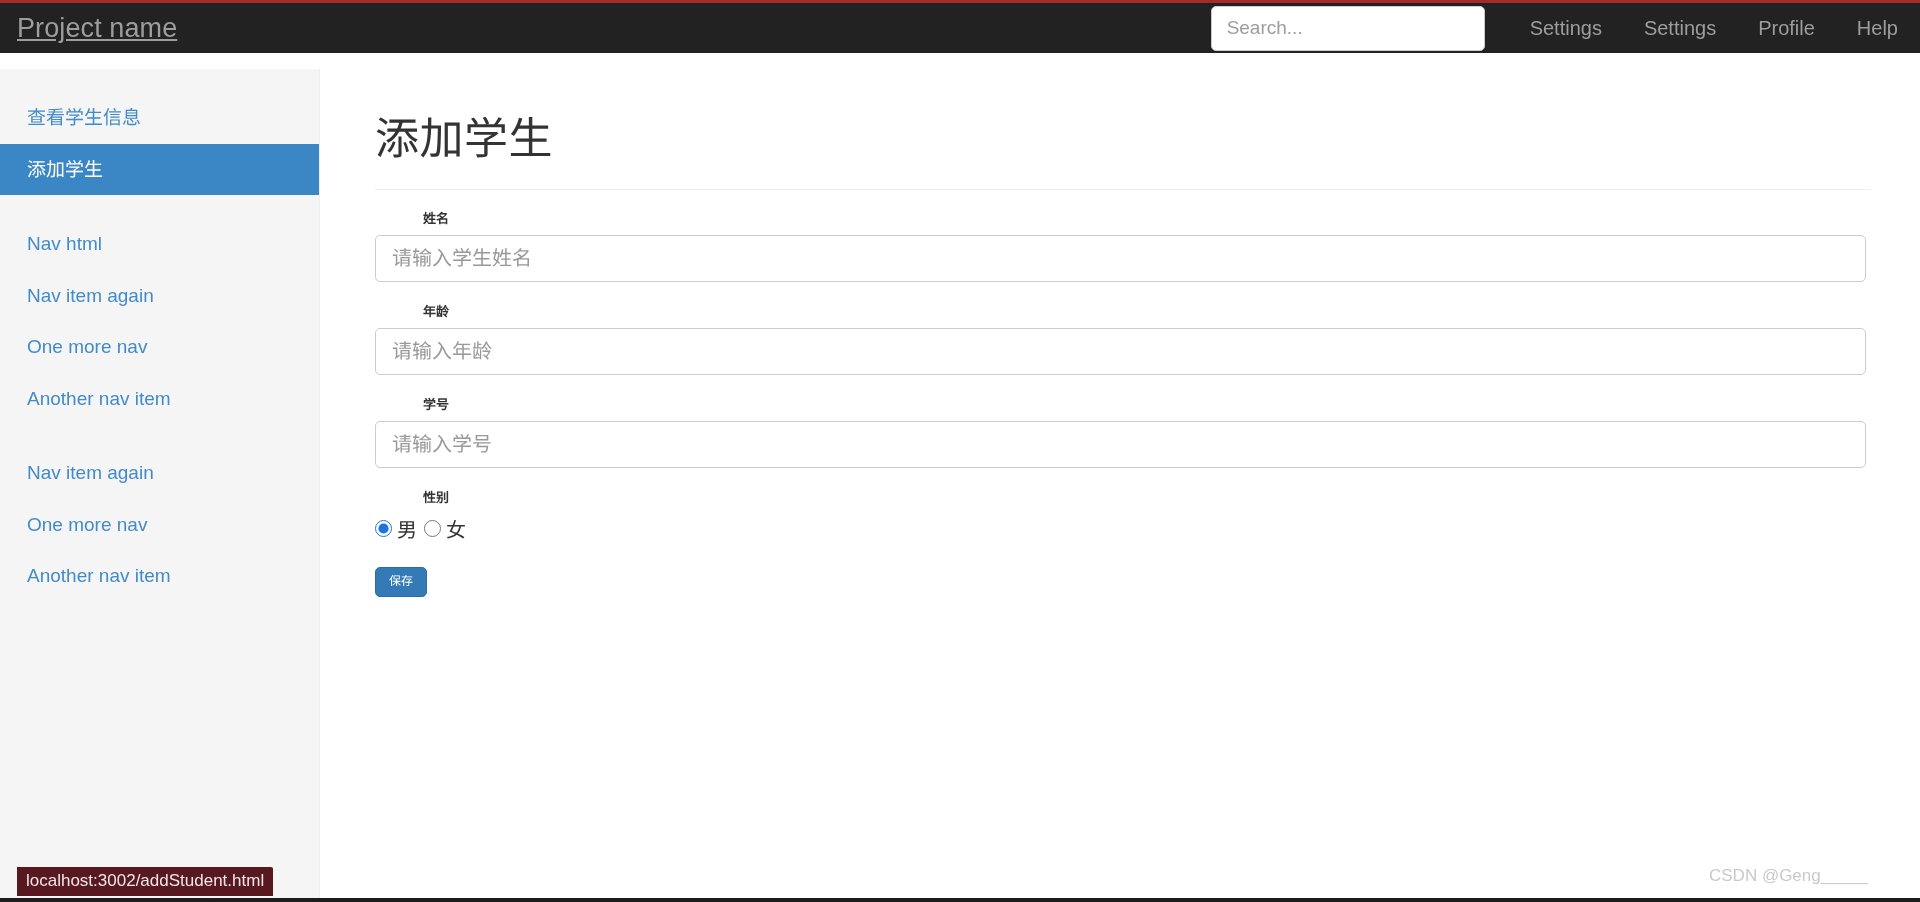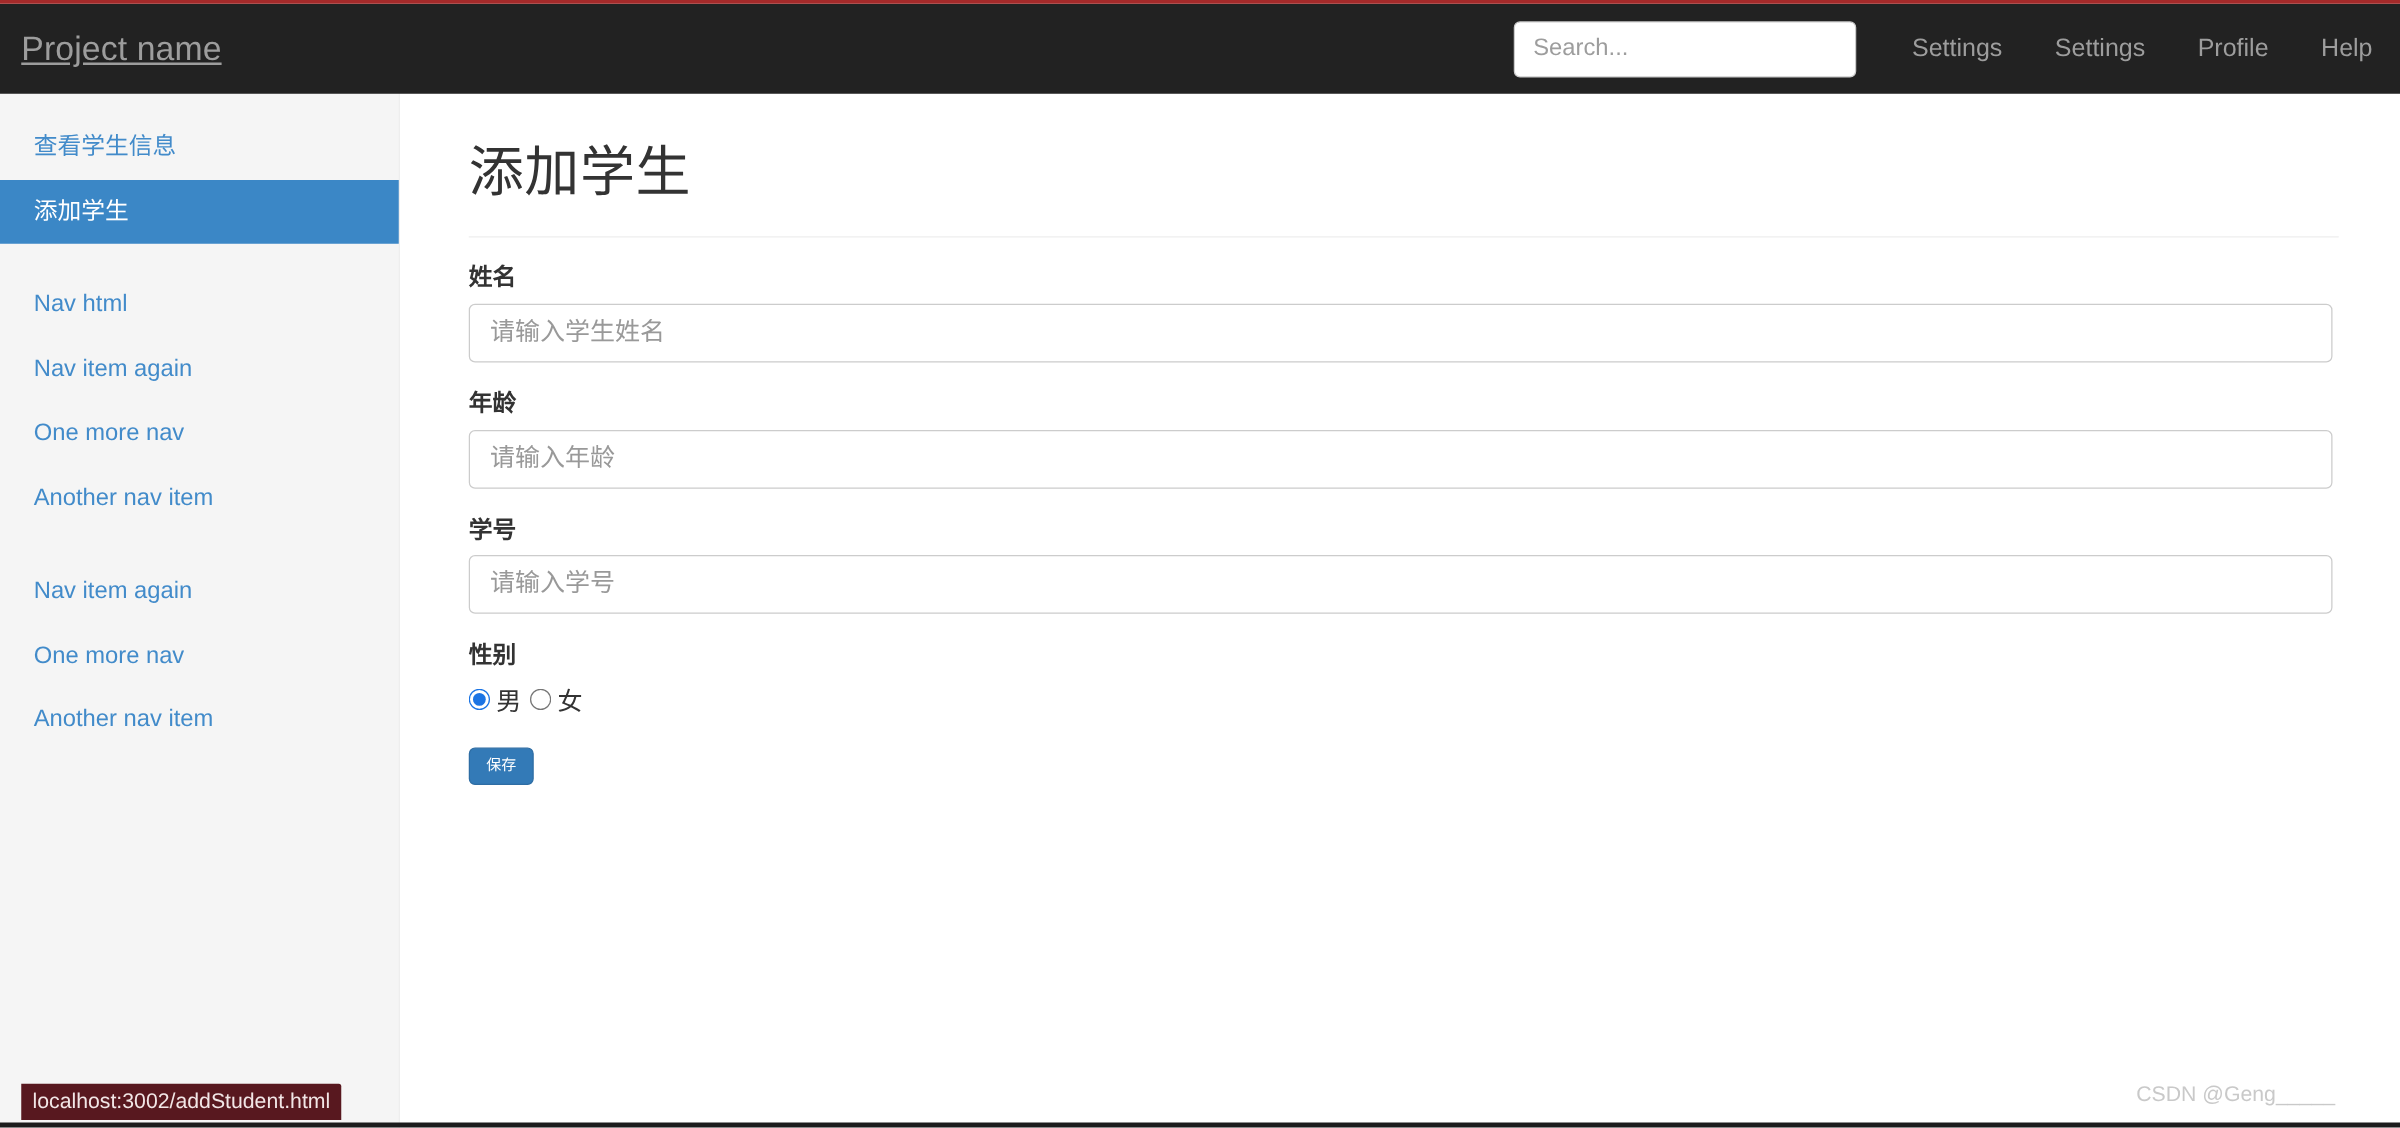--- a/index.html
+++ b/index.html
@@ -22,21 +22,21 @@
     height: 3px;
     background: #a52a2a;
     z-index: 40;
   }
 
   
   .navbar {
     position: absolute;
     top: 3px; left: 0;
     width: 1920px;
-    height: 72px;
+    height: 50px;
     background: #222222;
     display: flex;
     align-items: center;
     z-index: 30;
   }
   .brand {
     margin-left: 17px;
     color: #9d9d9d;
     font-size: 27px;
     line-height: 1;
@@ -129,25 +129,26 @@
     border: 0;
     border-top: 1px solid #eeeeee;
     width: 1496px;
   }
 
   .form-area { padding: 0 54px; }
   .form-group { margin-top: 22px; }
   .form-group:first-child { margin-top: 21px; }
   .form-label {
     display: block;
-    font-size: 19px;
+    font-size: 13px;
     font-weight: bold;
     color: #333333;
     margin-bottom: 7px;
     line-height: 1.3;
+    margin-left: 48px;
   }
   .form-control {
     display: block;
     width: 1491px;
     height: 47px;
     border: 1px solid #cccccc;
     border-radius: 5px;
     background: #ffffff;
     font-size: 20px;
     color: #555555;

